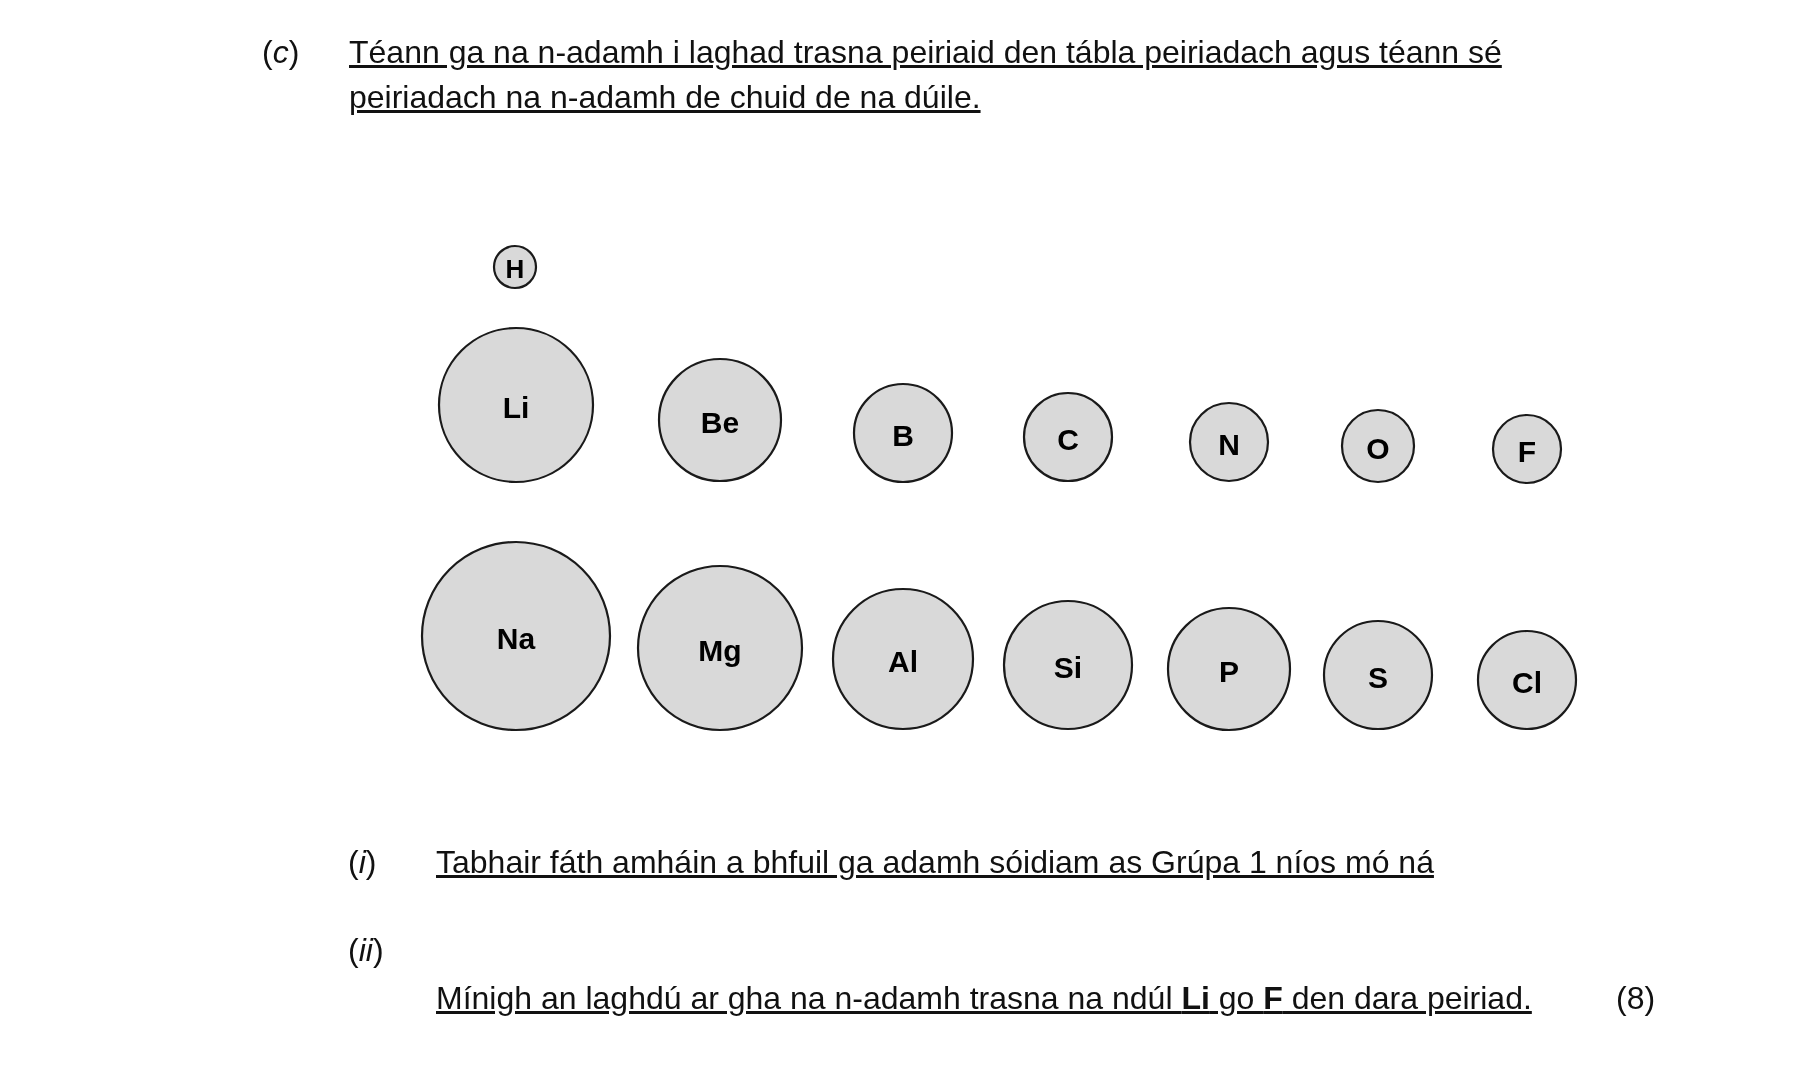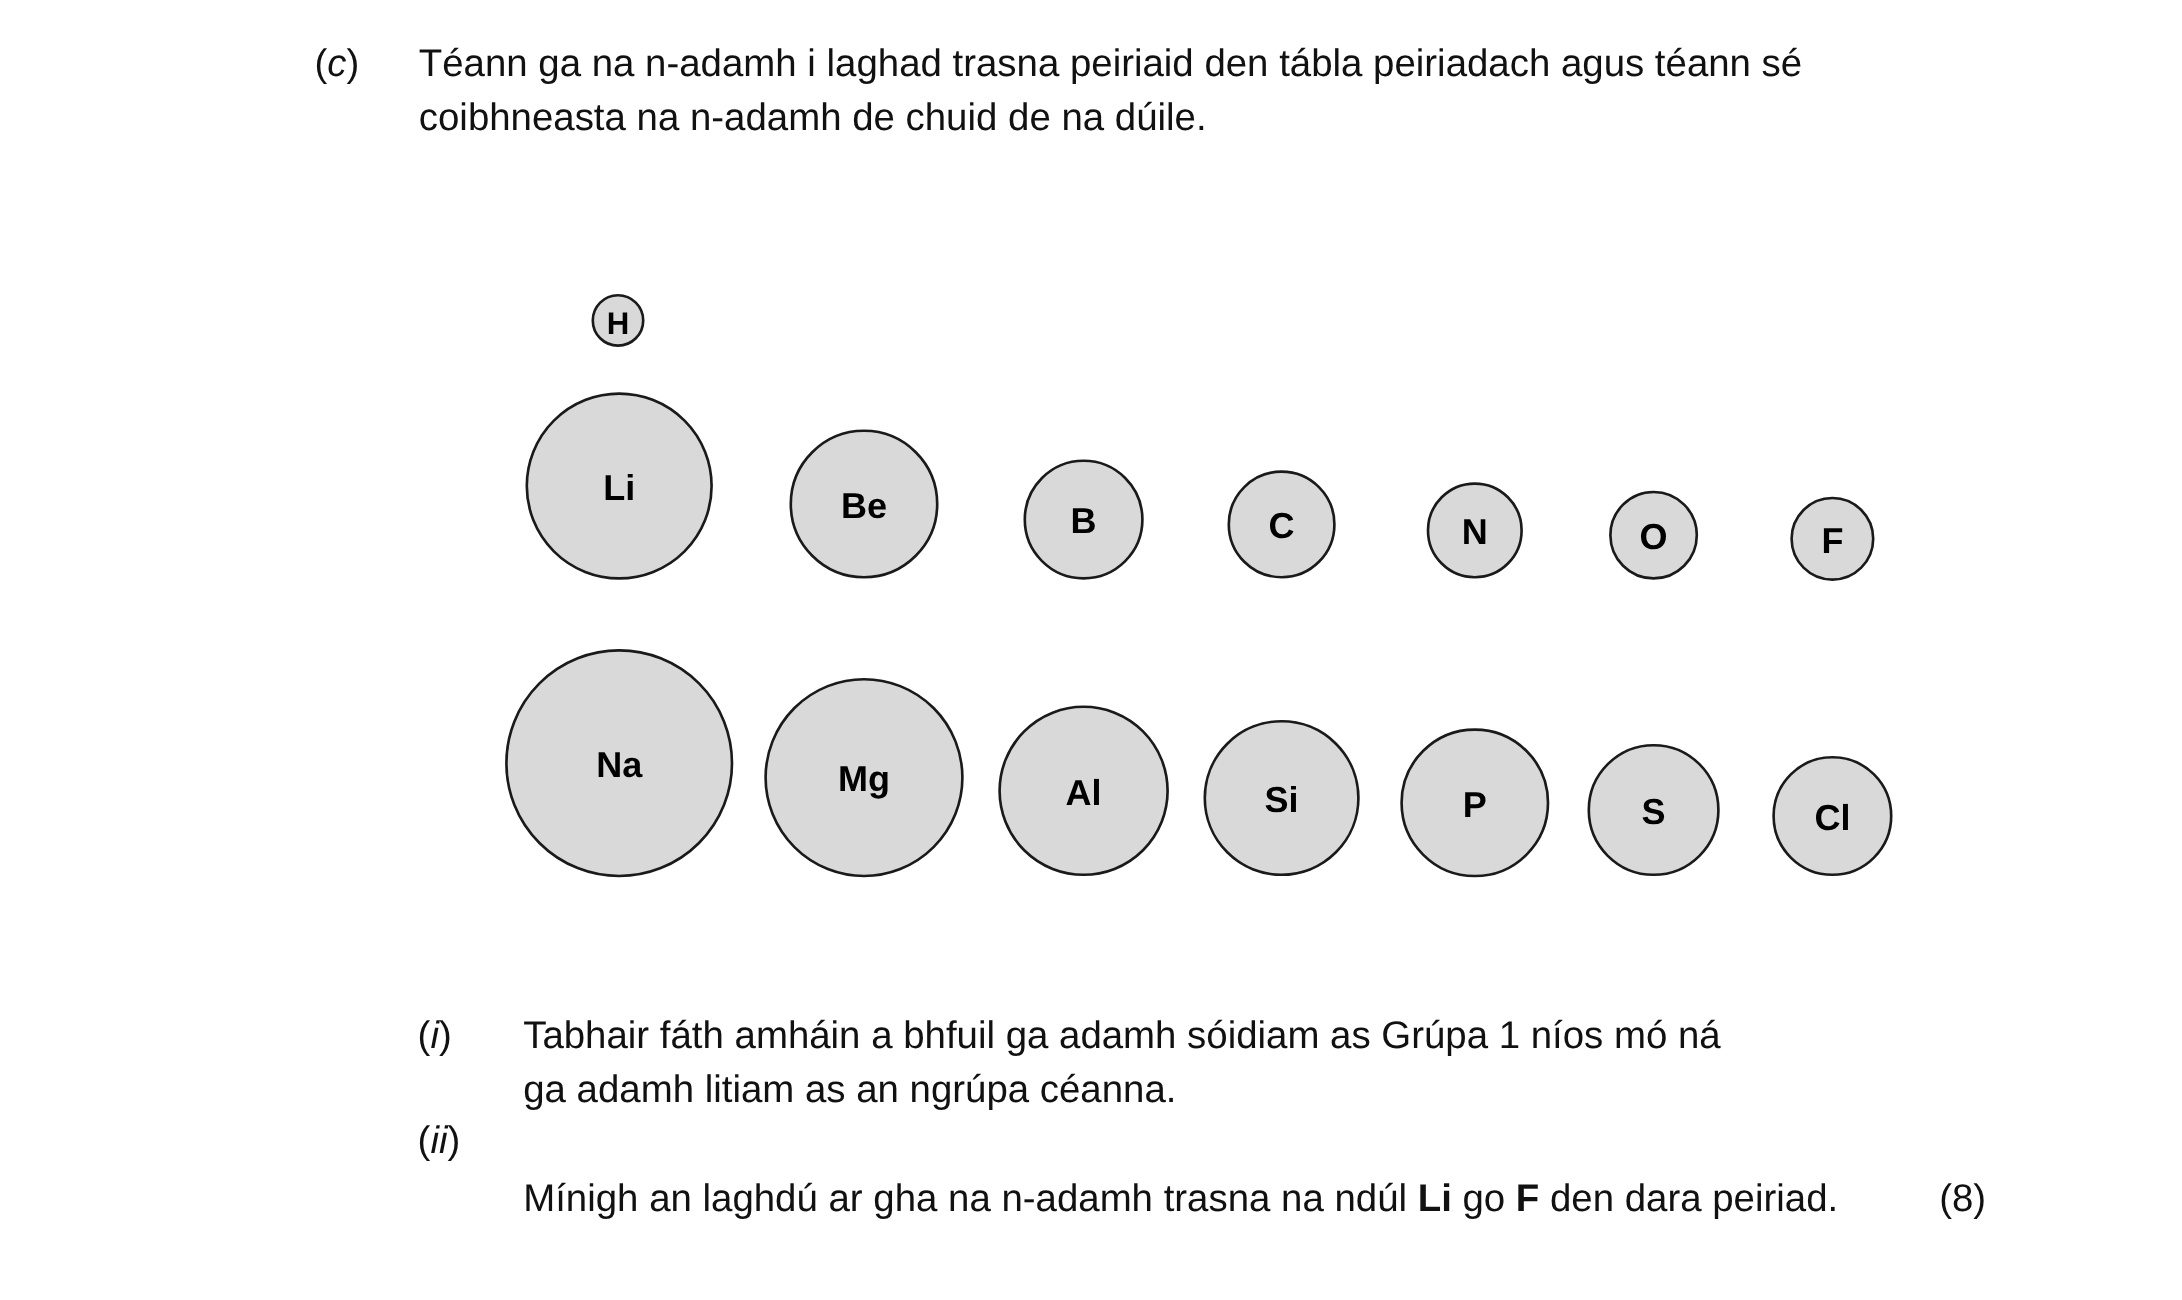--- a/index.html
+++ b/index.html
@@ -8,41 +8,42 @@
       font-family: "Liberation Sans", "DejaVu Sans", sans-serif;
       color: #111;
     }
     .label {
       position: absolute; font-size: 32px; line-height: 44px;
     }
     .label i { font-style: italic; }
     .para {
       position: absolute; font-size: 32px; line-height: 44.5px;
       white-space: nowrap;
+      text-decoration: underline;
     }
     .para .line { display: block; }
     svg.diagram { position: absolute; left: 0; top: 0; }
     .atom-circle { fill: #d9d9d9; stroke: #1a1a1a; stroke-width: 2.2; }
     .atom-label {
       font-family: "Liberation Sans", "DejaVu Sans", sans-serif;
       font-weight: bold; fill: #000; text-anchor: middle; dominant-baseline: central;
     }
     .marks { position: absolute; font-size: 32px; line-height: 44px; }
     b { font-weight: bold; }
   </style>
 </head>
 <body>
 
 <div class="label" style="left:262px; top:30px;">
   <span>(</span><i>c</i><span>)</span>
 </div>
 
 <div class="para" style="left:349px; top:30px;">
   <span class="line">Téann ga na n-adamh i laghad trasna peiriaid den tábla peiriadach agus téann sé</span>
-  <span class="line">coibhneasta na n-adamh de chuid de na dúile.</span>
+  <span class="line">peiriadach na n-adamh de chuid de na dúile.</span>
 </div>
 
 <svg class="diagram" id="atom-diagram" width="1818" height="1083" viewBox="0 0 1818 1083">
     <g>
       <circle cx="515" cy="267" r="21" class="atom-circle" fill="#d9d9d9" stroke="#1a1a1a"></circle>
       <text x="515" y="269" class="atom-label" font-size="26">H</text>
     </g>
     <g>
       <circle cx="516" cy="405" r="77" class="atom-circle" fill="#d9d9d9" stroke="#1a1a1a"></circle>
       <text x="516" y="407" class="atom-label" font-size="30">Li</text>
@@ -99,21 +100,20 @@
       <circle cx="1527" cy="680" r="49" class="atom-circle" fill="#d9d9d9" stroke="#1a1a1a"></circle>
       <text x="1527" y="682" class="atom-label" font-size="30">Cl</text>
     </g>
   </svg>
 
 <div class="label" style="left:348px; top:840px;">
   <span>(</span><i>i</i><span>)</span>
 </div>
 <div class="para" style="left:436px; top:840px;">
   <span class="line">Tabhair fáth amháin a bhfuil ga adamh sóidiam as Grúpa 1 níos mó ná</span>
-  <span class="line">ga adamh litiam as an ngrúpa céanna.</span>
 </div>
 
 <div class="label" style="left:348px; top:928px;">
   <span>(</span><i>ii</i><span>)</span>
 </div>
 <div class="para" style="left:436px; top:976px;">
   <span style="white-space:pre;">Mínigh an laghdú ar gha na n-adamh trasna na ndúl </span><b>Li</b><span style="white-space:pre;"> go </span><b>F</b><span> den dara peiriad.</span>
 </div>
 <div class="marks" style="left:1616px; top:976px;">(8)</div>
 

